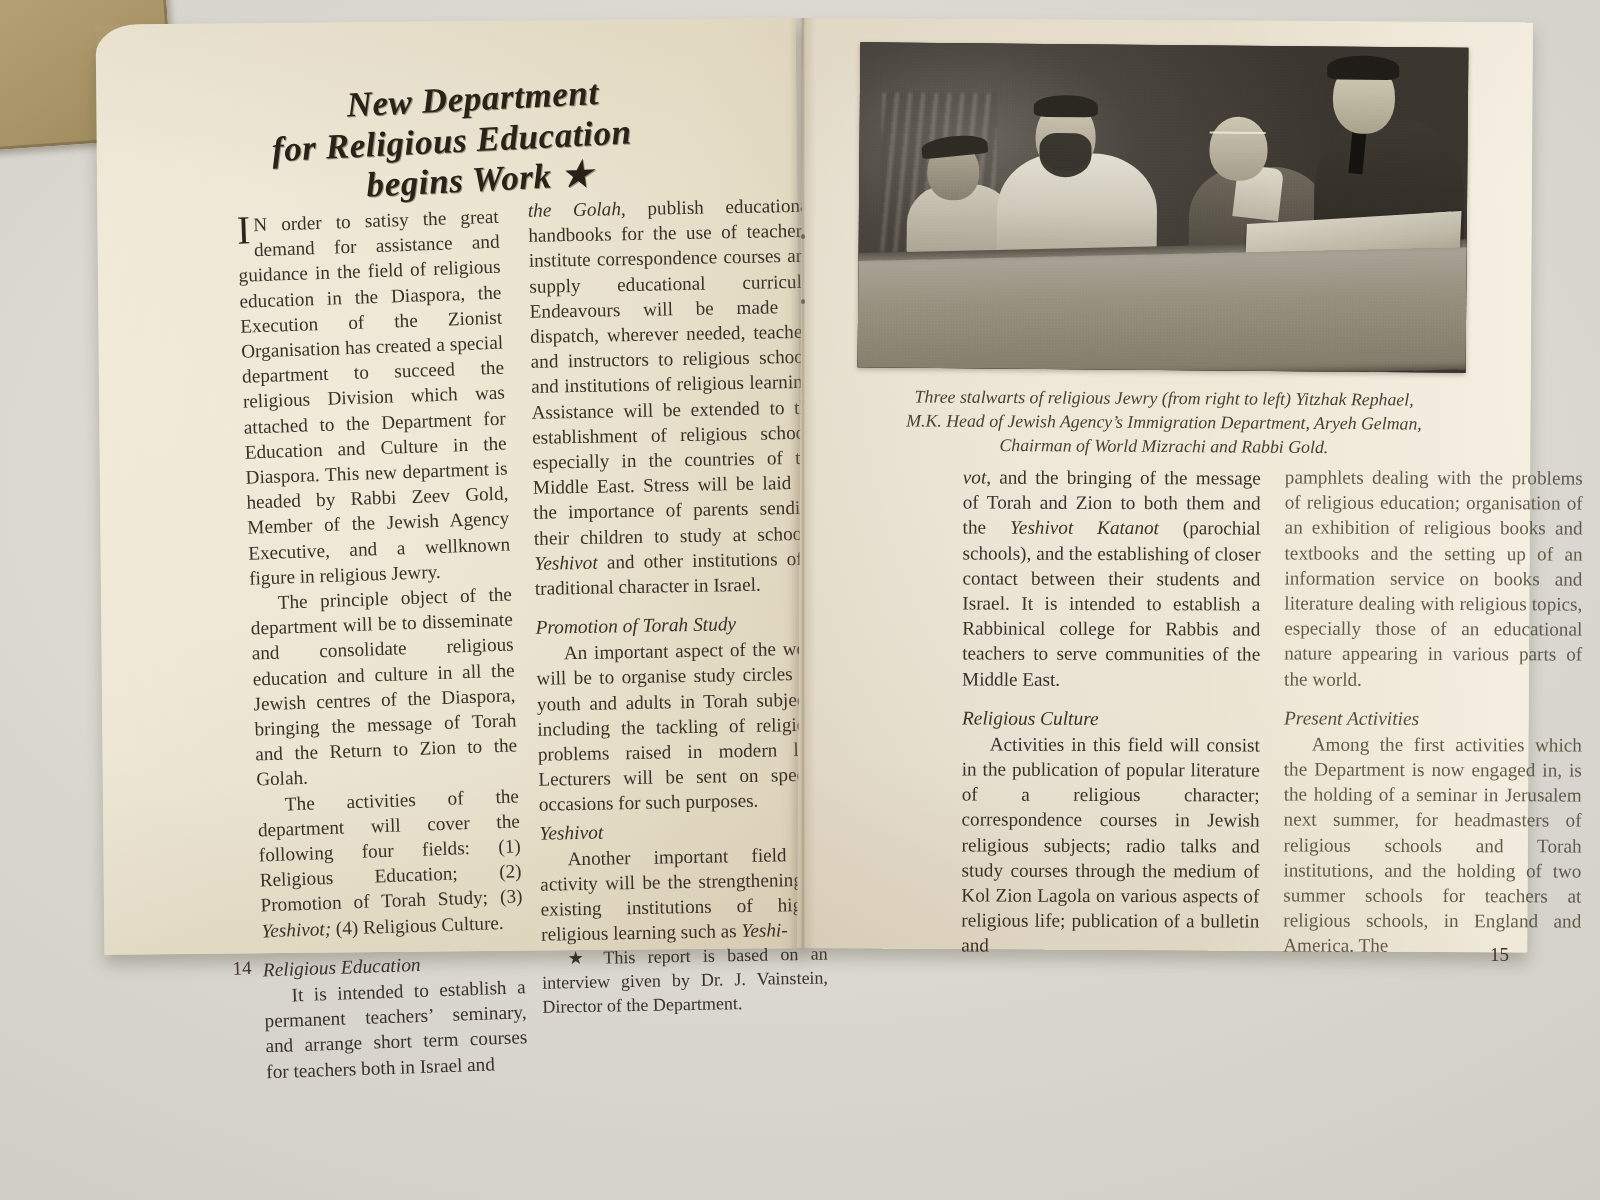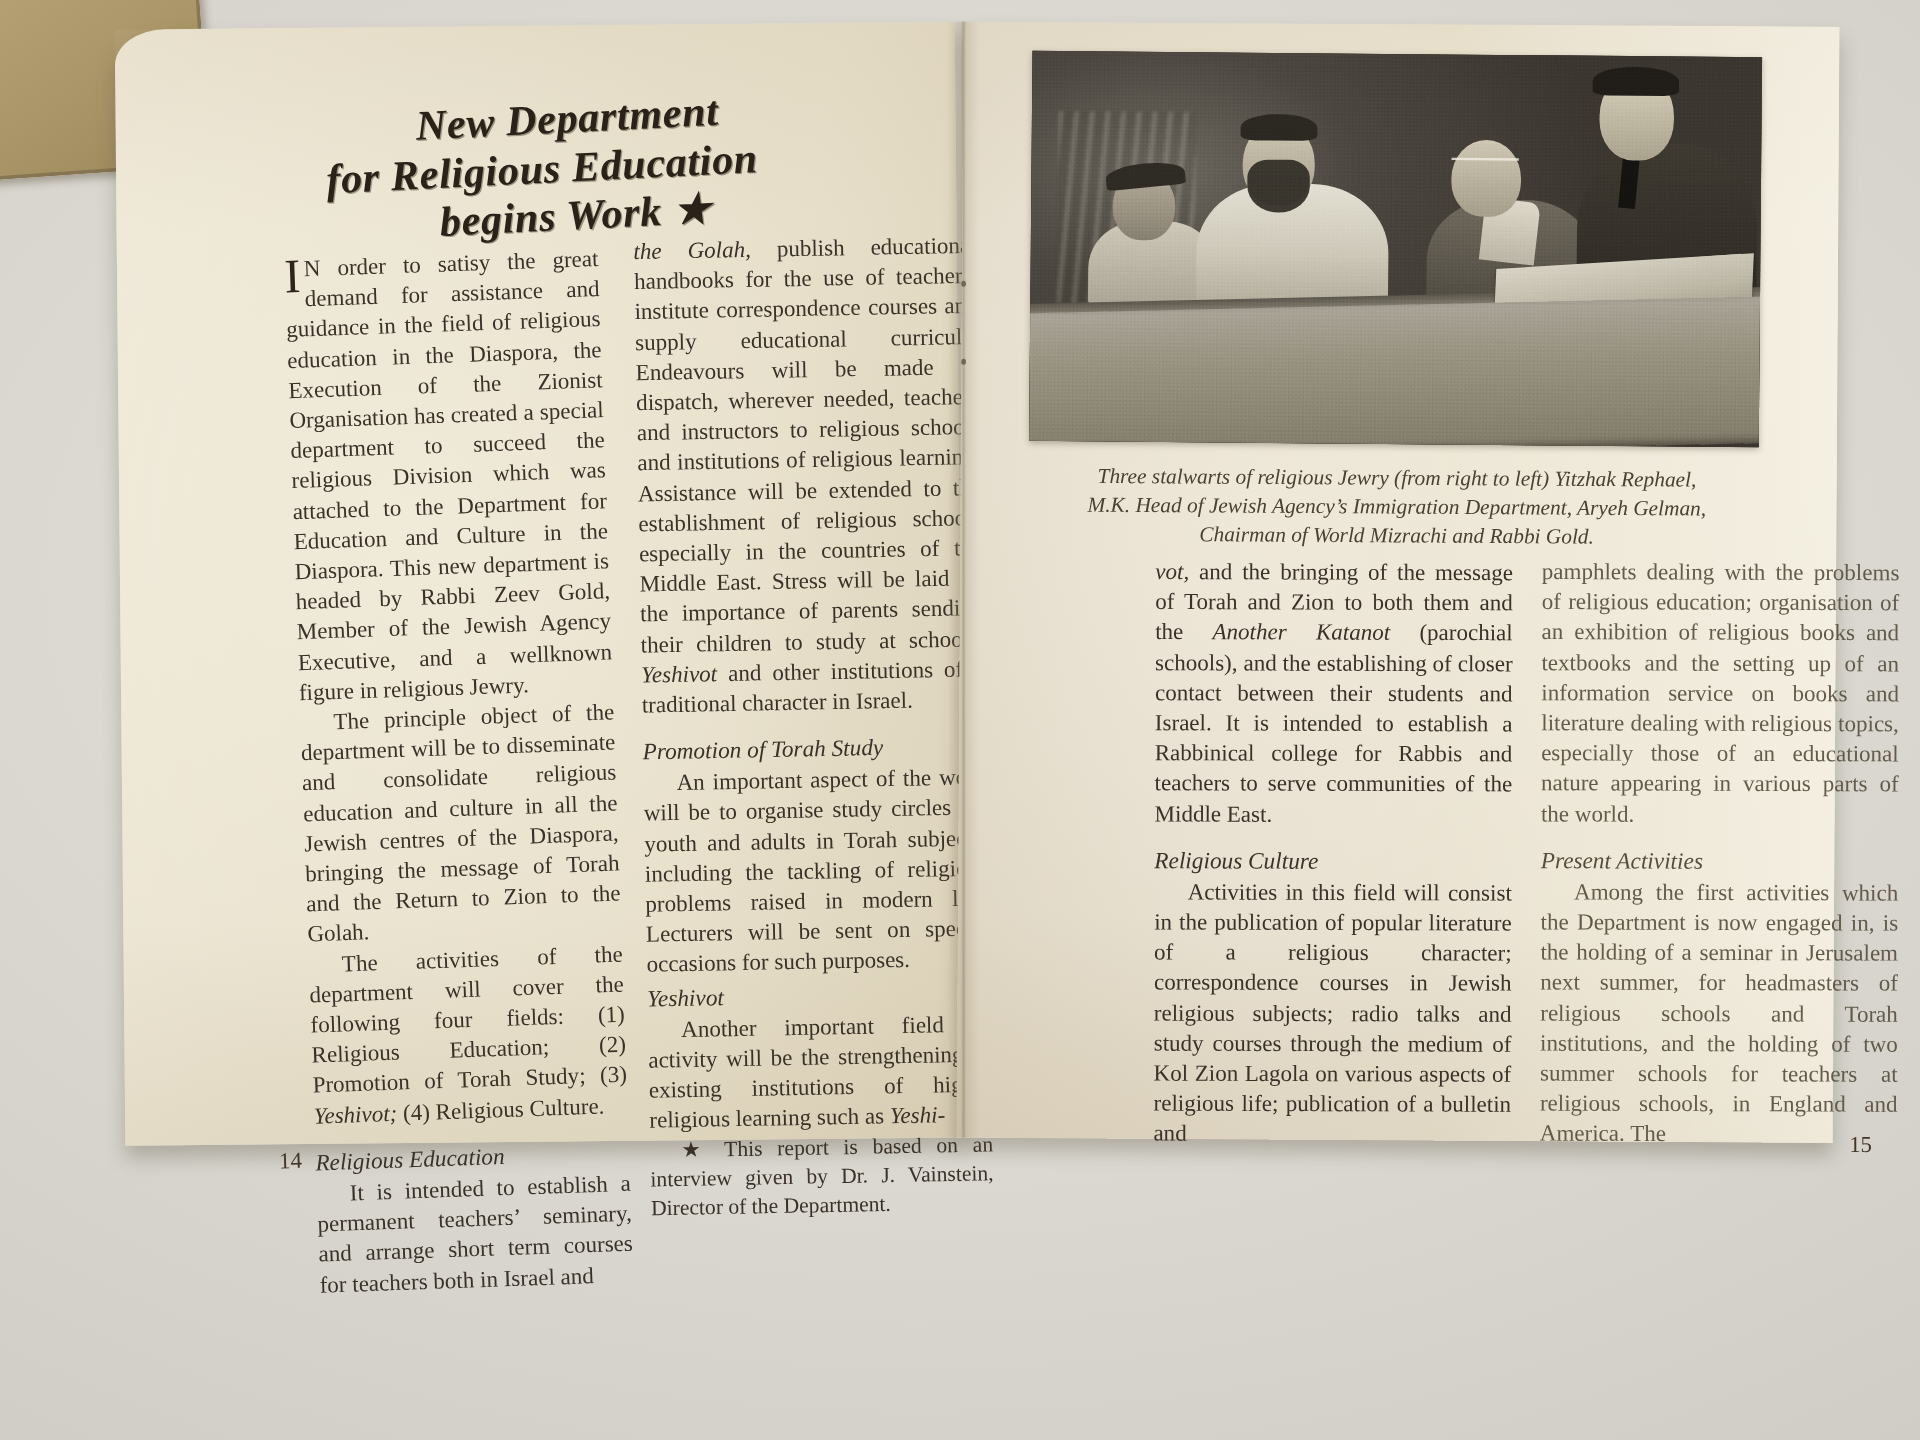--- a/index.html
+++ b/index.html
@@ -193,21 +193,21 @@
     text-align: justify;
     text-indent: 1.0em;
   }
 
   .folio {
     position: absolute;
     font-size: 19px;
     color: #423628;
   }
   #folio-left  { left: 128px; top: 934px; transform: rotate(-1.2deg); }
-  #folio-right { left: 1441px; top: 926px; }
+  #folio-right { left: 1390px; top: 926px; }
 
   
   #photo-frame {
     position: absolute;
     left: 759px;  
     top: 27px;
     width: 608px;
     height: 325px;
     transform: rotate(0.5deg);
     background: #4b4640;
@@ -438,21 +438,21 @@
         </div>
       </div>
 
       <div id="caption">
         <span>Three stalwarts of religious Jewry (from right to left) Yitzhak Rephael,</span><br>
         <span>M.K. Head of Jewish Agency’s Immigration Department, Aryeh Gelman,</span><br>
         <span>Chairman of World Mizrachi and Rabbi Gold.</span>
       </div>
 
       <div class="col" id="col3">
-        <p class="noind"><i>vot,</i><span> and the bringing of the message of Torah and Zion to both them and the </span><i>Another Katanot</i><span> (parochial schools), and the establishing of closer contact between their students and Israel. It is intended to establish a Rabbinical college for Rabbis and teachers to serve communities of the Middle East.</span></p>
+        <p class="noind"><i>vot,</i><span> and the bringing of the message of Torah and Zion to both them and the </span><i>Yeshivot Katanot</i><span> (parochial schools), and the establishing of closer contact between their students and Israel. It is intended to establish a Rabbinical college for Rabbis and teachers to serve communities of the Middle East.</span></p>
         <h4>Religious Culture</h4>
         <p>Activities in this field will consist in the publication of popular literature of a religious character; correspondence courses in Jewish religious subjects; radio talks and study courses through the medium of Kol Zion Lagola on various aspects of religious life; publication of a bulletin and</p>
       </div>
 
       <div class="col" id="col4">
         <p class="noind faded">pamphlets dealing with the problems of religious education; organisation of an exhibition of religious books and textbooks and the setting up of an information service on books and literature dealing with religious topics, especially those of an educational nature appearing in various parts of the world.</p>
         <h4>Present Activities</h4>
         <p class="faded">Among the first activities which the Department is now engaged in, is the holding of a seminar in Jerusalem next summer, for headmasters of religious schools and Torah institutions, and the holding of two summer schools for teachers at religious schools, in England and America. The</p>
       </div>
 

